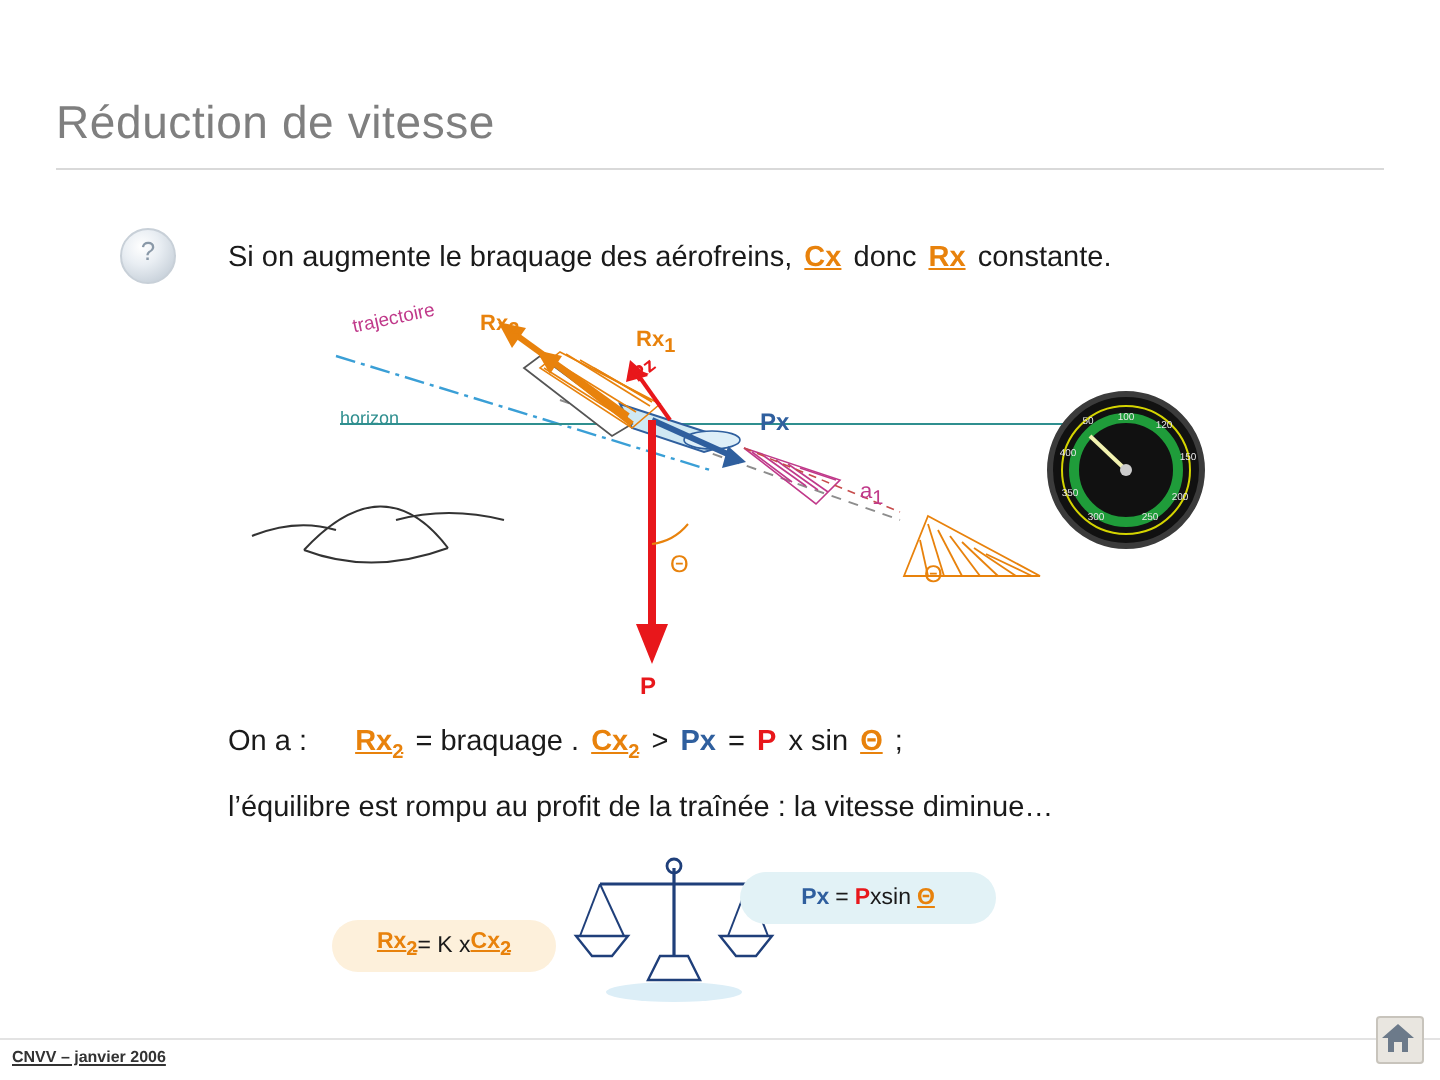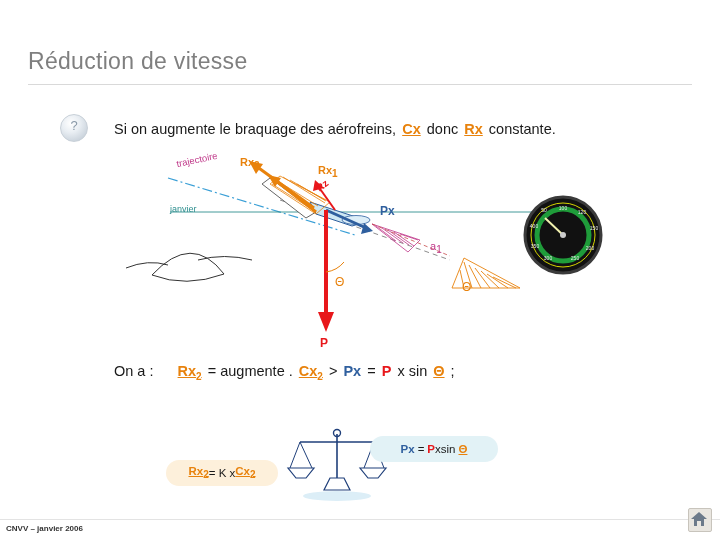--- a/index.html
+++ b/index.html
@@ -87,20 +87,21 @@
   svg { display: block; overflow: visible; }
 
   
   #footer {
     position: absolute;
     left: 6px;
     top: 524px;
     font-size: 8px;
     color: #333333;
     font-weight: bold;
+    text-decoration: underline;
   }
   #footer-rule {
     position: absolute;
     left: 0;
     top: 519px;
     width: 720px;
     height: 1px;
     background: #e3e3e3;
   }
   #home-button {
@@ -247,21 +248,21 @@
           <text x="455" y="120">250</text>
           <text x="428" y="120">300</text>
           <text x="415" y="108">350</text>
           <text x="414" y="88">400</text>
           <text x="424" y="72">50</text>
         </g>
       </g>
     </svg>
 
     <div class="ov" style="left:56px; top:14px; color:#c0398a; font-size:9.5px; transform:rotate(-12deg);">trajectoire</div>
-    <div class="ov" style="left:50px; top:64px; color:#2f8f8f; font-size:9px;">janvier</div>
+    <div class="ov" style="left:50px; top:64px; color:#2f8f8f; font-size:9px;">horizon</div>
 
     <div class="ov" style="left:120px; top:16px; color:#e8820c; font-weight:bold;">
       <span>Rx</span><span class="sub">2</span>
     </div>
     <div class="ov" style="left:158px; top:24px; color:#e8820c; font-weight:bold;margin-left:40px;">
       <span>Rx</span><span class="sub">1</span>
     </div>
     <div class="ov" style="left:196px; top:40px; color:#e8171b; font-weight:bold; font-size:10px; transform:rotate(-38deg);">Rz</div>
 
     <div class="ov" style="left:260px; top:64px; color:#2f5f9e; font-weight:bold; font-size:12px;">Px</div>
@@ -273,32 +274,33 @@
     <div class="ov" style="left:215px; top:135px; color:#e8820c; font-size:12px;">Θ</div>
     <div class="ov" style="left:342px; top:140px; color:#e8820c; font-size:12px;">Θ</div>
 
     <div class="ov" style="left:200px; top:196px; color:#e8171b; font-weight:bold; font-size:12px;">P</div>
   </div>
 
   <div class="para" id="line2">
     <span>On a :</span>
     <span style="display:inline-block; width:14px;"></span>
     <span class="tk-orange lbl-chip"><span>Rx</span><span class="sub">2</span></span>
-    <span>= augmente .</span>
+    <span>= braquage .</span>
     <span class="tk-orange lbl-chip"><span>Cx</span><span class="sub">2</span></span>
     <span>&gt;</span>
     <span class="tk-blue lbl-chip">Px</span>
     <span>=</span>
     <span class="tk-red lbl-chip">P</span>
     <span> x </span>
     <span>sin</span>
     <span class="tk-orange lbl-chip">Θ</span>
     <span>;</span>
   </div>
 
+  <div class="para" id="line3">l’équilibre est rompu au profit de la traînée : la vitesse diminue…</div>
 
   <div style="position:absolute; left:282px; top:424px; width:110px; height:78px;">
     <svg width="110" height="78" viewBox="0 0 110 78">
       <ellipse cx="55" cy="72" rx="34" ry="5" fill="#dceef7"></ellipse>
       <line x1="55" y1="10" x2="55" y2="66" stroke="#1f3f7a" stroke-width="1.6"></line>
       <line x1="18" y1="18" x2="92" y2="18" stroke="#1f3f7a" stroke-width="1.6"></line>
       <circle cx="55" cy="9" r="3.5" fill="none" stroke="#1f3f7a" stroke-width="1.4"></circle>
       <line x1="18" y1="18" x2="8" y2="44" stroke="#1f3f7a" stroke-width="1"></line>
       <line x1="18" y1="18" x2="30" y2="44" stroke="#1f3f7a" stroke-width="1"></line>
       <path d="M6 44 L32 44 L24 54 L14 54 Z" fill="#ffffff" stroke="#1f3f7a" stroke-width="1.2"></path>

